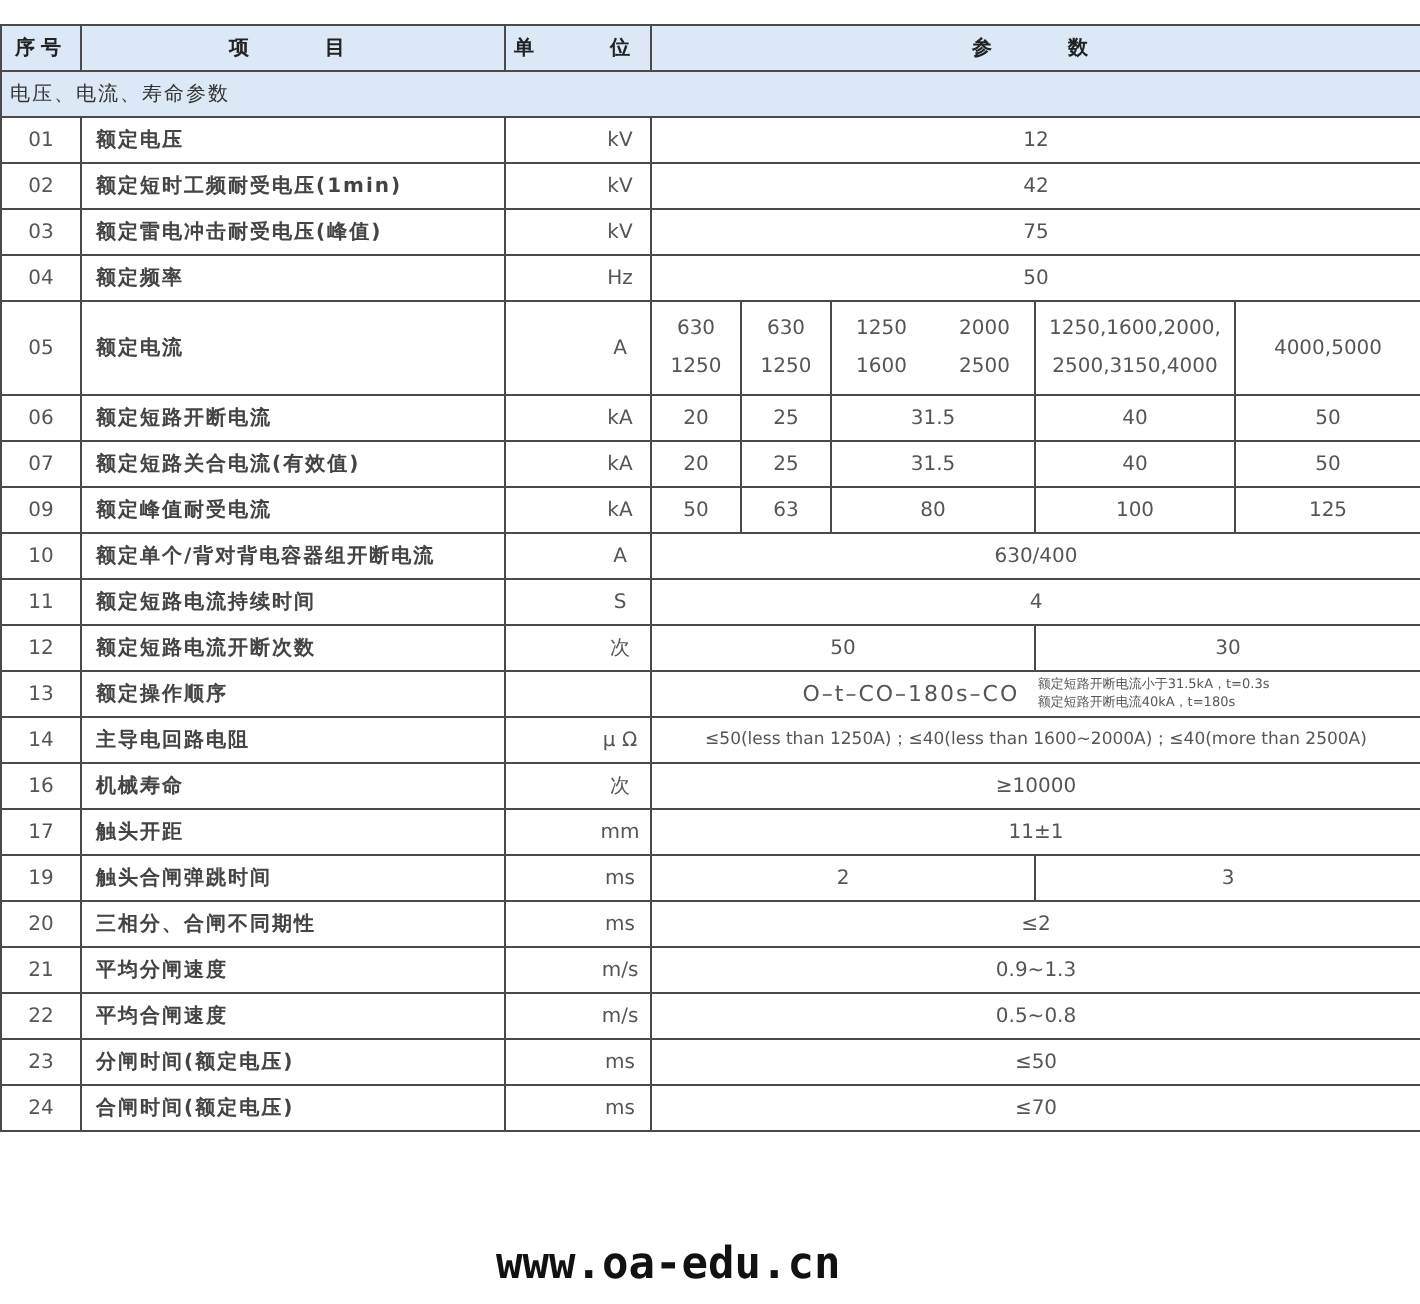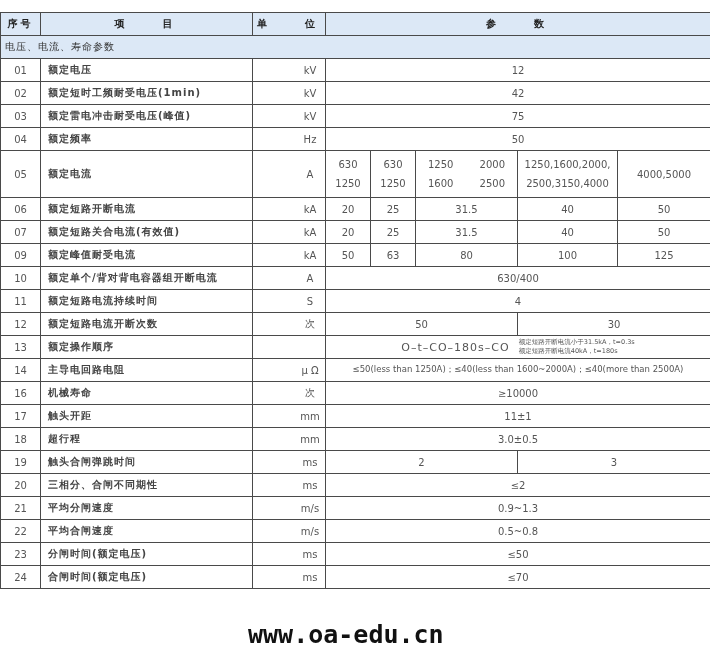--- a/index.html
+++ b/index.html
@@ -11,21 +11,21 @@
   tr.r td{height:22px;}
   tr.tall td{height:46px;}
   td.item{text-align:left;padding-left:7px;color:#444;letter-spacing:1px;font-weight:bold;}
   td.num{color:#555;}
   td.unit{color:#555;padding-left:42px;}
   .two{line-height:19px;}
   .pair{display:flex;justify-content:space-between;padding:0 12px;line-height:19px;}
   .note{display:inline-block;font-size:6.5px;line-height:9px;text-align:left;vertical-align:middle;margin-left:6px;color:#555;}
   .seq{font-size:11px;vertical-align:middle;letter-spacing:1px;}
   .small{font-size:8.5px;}
-  .wm{position:absolute;left:248px;top:620px;font-family:"DejaVu Sans Mono","Liberation Mono",monospace;font-weight:bold;font-size:25px;color:#111;letter-spacing:0px;}
+  .wm{position:absolute;left:248px;top:620px;font-family:"DejaVu Sans Mono","Liberation Mono",monospace;font-weight:bold;font-size:22px;color:#111;letter-spacing:0px;}
 </style>
 </head>
 <body>
 
 <table>
   <colgroup>
     <col style="width:40px">
       <col style="width:212px">
       <col style="width:73px">
     <col style="width:45px">
@@ -175,26 +175,20 @@
   </tr>
 
 
   <tr class="r">
     <td class="num">17</td>
     <td class="item">触头开距</td>
     <td class="unit">mm</td>
     <td colspan="5">11±1</td>
   </tr>
   <tr class="r">
-    <td class="num">18</td>
-    <td class="item">超行程</td>
-    <td class="unit">mm</td>
-    <td colspan="5">3.0±0.5</td>
-  </tr>
-  <tr class="r">
     <td class="num">19</td>
     <td class="item">触头合闸弹跳时间</td>
     <td class="unit">ms</td>
     <td colspan="3">2</td>
     <td colspan="2">3</td>
   </tr>
   <tr class="r">
     <td class="num">20</td>
     <td class="item">三相分、合闸不同期性</td>
     <td class="unit">ms</td>

